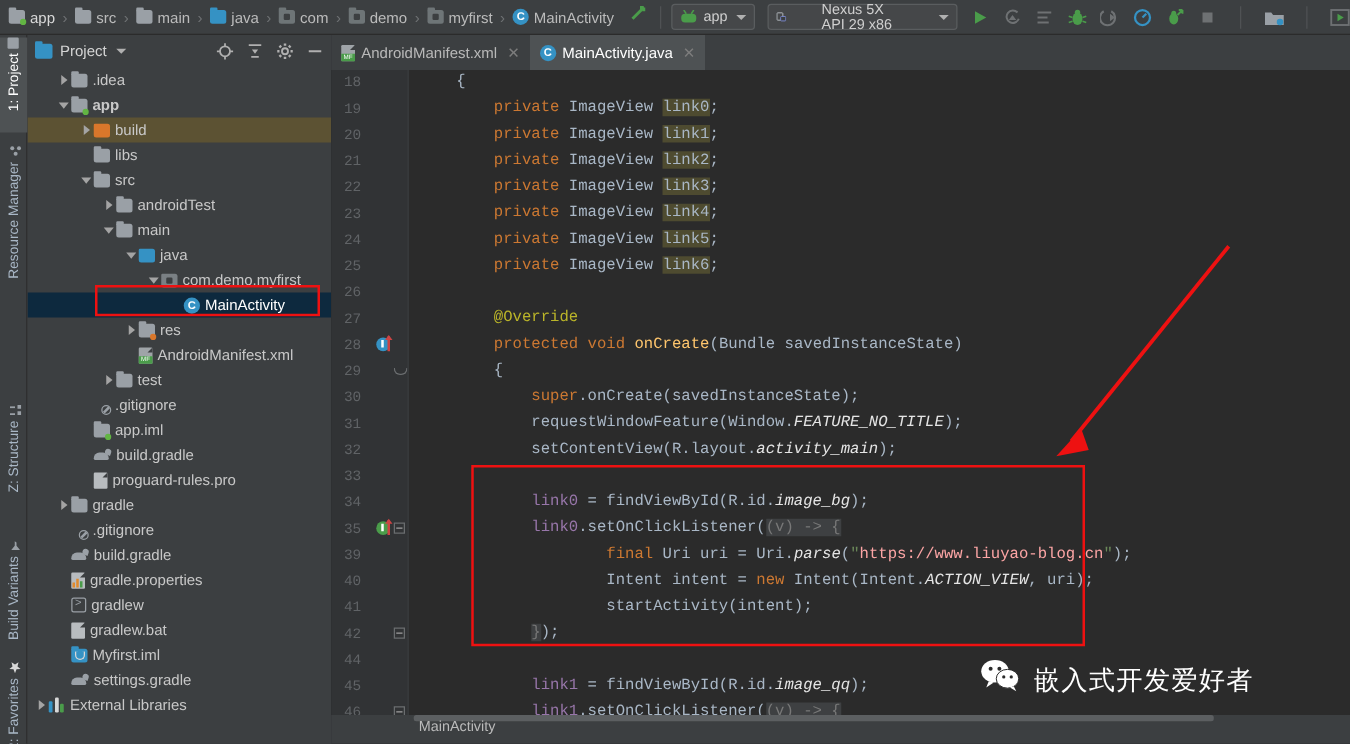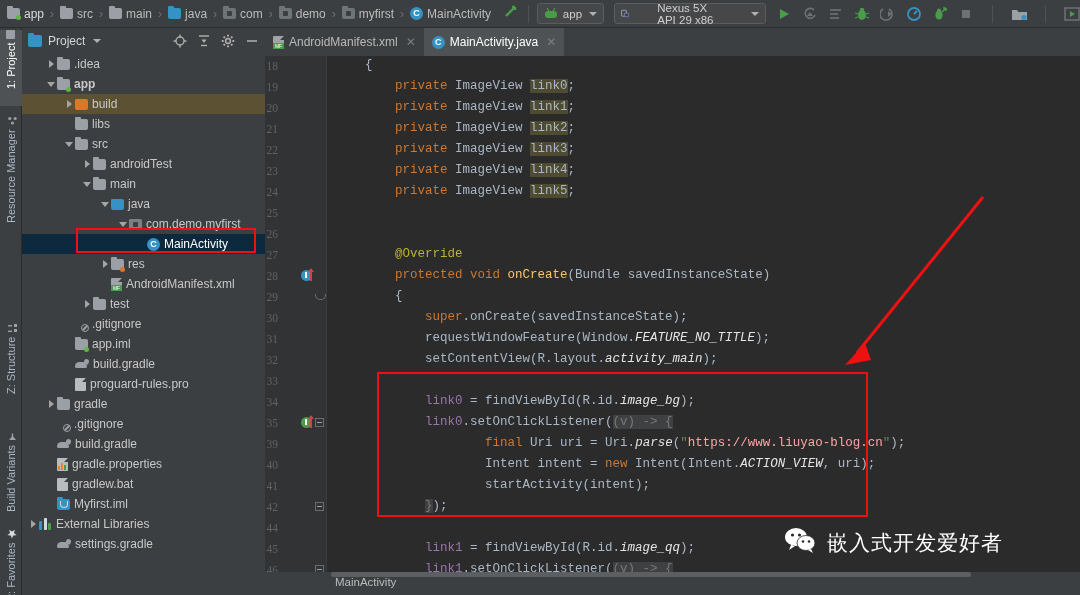--- a/index.html
+++ b/index.html
@@ -108,21 +108,21 @@
     border: 1.5px solid #d8d8d8; border-radius: 0 0 4px 4px; border-top: none; }
 
   
   .editor { position: absolute; left: 265px; top: 28px; width: 815px; height: 567px; background: #2b2b2b; }
   .tabs { height: 28px; background: #3c3f41; display: flex; align-items: stretch; }
   .tab { display: flex; align-items: center; gap: 5px; padding: 0 8px; font-size: 12px; color: #b9b9b9; position: relative; }
   .tab.active { background: #4e5254; color: #ffffff; }
   .tab .x { color: #7d7d7d; font-size: 12px; margin-left: 3px; }
   .code-area { position: absolute; left: 0; top: 28px; width: 815px; height: 516px; background: #2b2b2b; }
   .gutter { position: absolute; left: 0; top: 0; width: 62px; height: 516px; background: #313335; }
-  .gline { position: absolute; right: 49px; font-size: 11.5px; color: #606366; font-family: Liberation Serif, serif; }
+  .gline { position: absolute; right: 38px; font-size: 11.5px; color: #606366; font-family: Liberation Mono, monospace; }
   .gmark { position: absolute; width: 12px; height: 12px; }
   .gmark .circ { width: 11px; height: 11px; border-radius: 50%; display: block; position: relative; }
   .gmark .circ::after { content: ""; position: absolute; left: 4px; top: 2px; width: 2px; height: 6px; background: #ffffff; }
   .gmark .arr { position: absolute; left: 9px; top: -1px; width: 2px; height: 12px; background: #cc4444; }
   .gmark .arr::after { content: ""; position: absolute; left: -2px; top: -1px;
     border-left: 3px solid transparent; border-right: 3px solid transparent; border-bottom: 4px solid #cc4444; }
   .foldmark { position: absolute; width: 9px; height: 9px; border: 1px solid #6a6d6f; }
   .foldmark::after { content: ""; position: absolute; left: 1px; top: 3px; width: 5px; height: 1px; background: #a0a0a0; }
   .foldv { position: absolute; width: 10px; height: 10px; }
   .foldv::after { content: ""; position: absolute; left: 0; top: 0; width: 9px; height: 5px;
@@ -510,41 +510,46 @@
             <span class="bars">
               <i style="height:4px"></i>
               <i style="height:7px"></i>
               <i style="height:5px;background:#4a9c4a"></i>
             </span>
           </span>
           <span class="rowlabel">gradle.properties</span>
         </div>
         <div class="row" style="padding-left: 24px;">
           <span class="twisty"></span>
+          <span class="gwicon"></span>
+          <span class="rowlabel">gradlew</span>
+        </div>
+        <div class="row" style="padding-left: 24px;">
+          <span class="twisty"></span>
           <span class="doc"></span>
           <span class="rowlabel">gradlew.bat</span>
         </div>
         <div class="row" style="padding-left: 24px;">
           <span class="twisty"></span>
           <span class="imlicon"></span>
           <span class="rowlabel">Myfirst.iml</span>
+        </div>
+        <div class="row" style="padding-left: 24px;">
+          <span class="twisty"></span>
+          <span class="gradleicon"></span>
+          <span class="rowlabel">settings.gradle</span>
         </div>
         <div class="row" style="padding-left: 6px;">
           <span class="twisty r"></span>
           <span class="libicon">
             <i style="height:9px;background:#3592c4"></i>
             <i style="height:12px;background:#d8d8d8"></i>
             <i style="height:7px;background:#4a9c4a"></i>
           </span>
           <span class="rowlabel">External Libraries</span>
-        </div>
-        <div class="row" style="padding-left: 24px;">
-          <span class="twisty"></span>
-          <span class="gradleicon"></span>
-          <span class="rowlabel">settings.gradle</span>
         </div>
       </div>
   </div>
 
   <div class="editor">
     <div class="tabs">
       <div class="tab">
         <span class="doc xml" style="width:11px;height:13px;">
             <span class="mf">MF</span>
           </span>
@@ -603,20 +608,21 @@
       <div class="gsep"></div>
 
       <div class="code">
         <div class="cl" style="top:2px;">    {</div>
         <div class="cl" style="top:23px;">        <span class="kw">private</span> <span class="type">ImageView</span> <span class="hlid">link0</span>;</div>
         <div class="cl" style="top:44px;">        <span class="kw">private</span> <span class="type">ImageView</span> <span class="hlid">link1</span>;</div>
         <div class="cl" style="top:65px;">        <span class="kw">private</span> <span class="type">ImageView</span> <span class="hlid">link2</span>;</div>
         <div class="cl" style="top:86px;">        <span class="kw">private</span> <span class="type">ImageView</span> <span class="hlid">link3</span>;</div>
         <div class="cl" style="top:107px;">        <span class="kw">private</span> <span class="type">ImageView</span> <span class="hlid">link4</span>;</div>
         <div class="cl" style="top:128px;">        <span class="kw">private</span> <span class="type">ImageView</span> <span class="hlid">link5</span>;</div>
+        <div class="cl" style="top:149px;">        <span class="kw">private</span> <span class="type">ImageView</span> <span class="hlid">link6</span>;</div>
         <div class="cl" style="top:191px;">        <span class="ann">@Override</span></div>
         <div class="cl" style="top:212px;">        <span class="kw">protected</span> <span class="kw">void</span> <span class="mth">onCreate</span>(<span class="type">Bundle</span> savedInstanceState)</div>
         <div class="cl" style="top:233px;">        {</div>
         <div class="cl" style="top:254px;">            <span class="kw">super</span>.onCreate(savedInstanceState);</div>
         <div class="cl" style="top:275px;">            requestWindowFeature(<span class="type">Window</span>.<span class="stat">FEATURE_NO_TITLE</span>);</div>
         <div class="cl" style="top:296px;">            setContentView(R.layout.<span class="stat">activity_main</span>);</div>
         <div class="cl" style="top:338px;">            <span class="fld2">link0</span> = findViewById(R.id.<span class="stat">image_bg</span>);</div>
         <div class="cl" style="top:359px;">            <span class="fld2">link0</span>.setOnClickListener(<span class="lam">(v) -&gt; {</span></div>
         <div class="cl" style="top:380px;">                    <span class="kw">final</span> <span class="type">Uri</span> uri = <span class="type">Uri</span>.<span class="stat">parse</span>(<span class="str">"</span><span class="lnk">https://www.liuyao-blog.cn</span><span class="str">"</span>);</div>
         <div class="cl" style="top:401px;">                    <span class="type">Intent</span> intent = <span class="kw">new</span> <span class="type">Intent</span>(<span class="type">Intent</span>.<span class="stat">ACTION_VIEW</span>, uri);</div>

